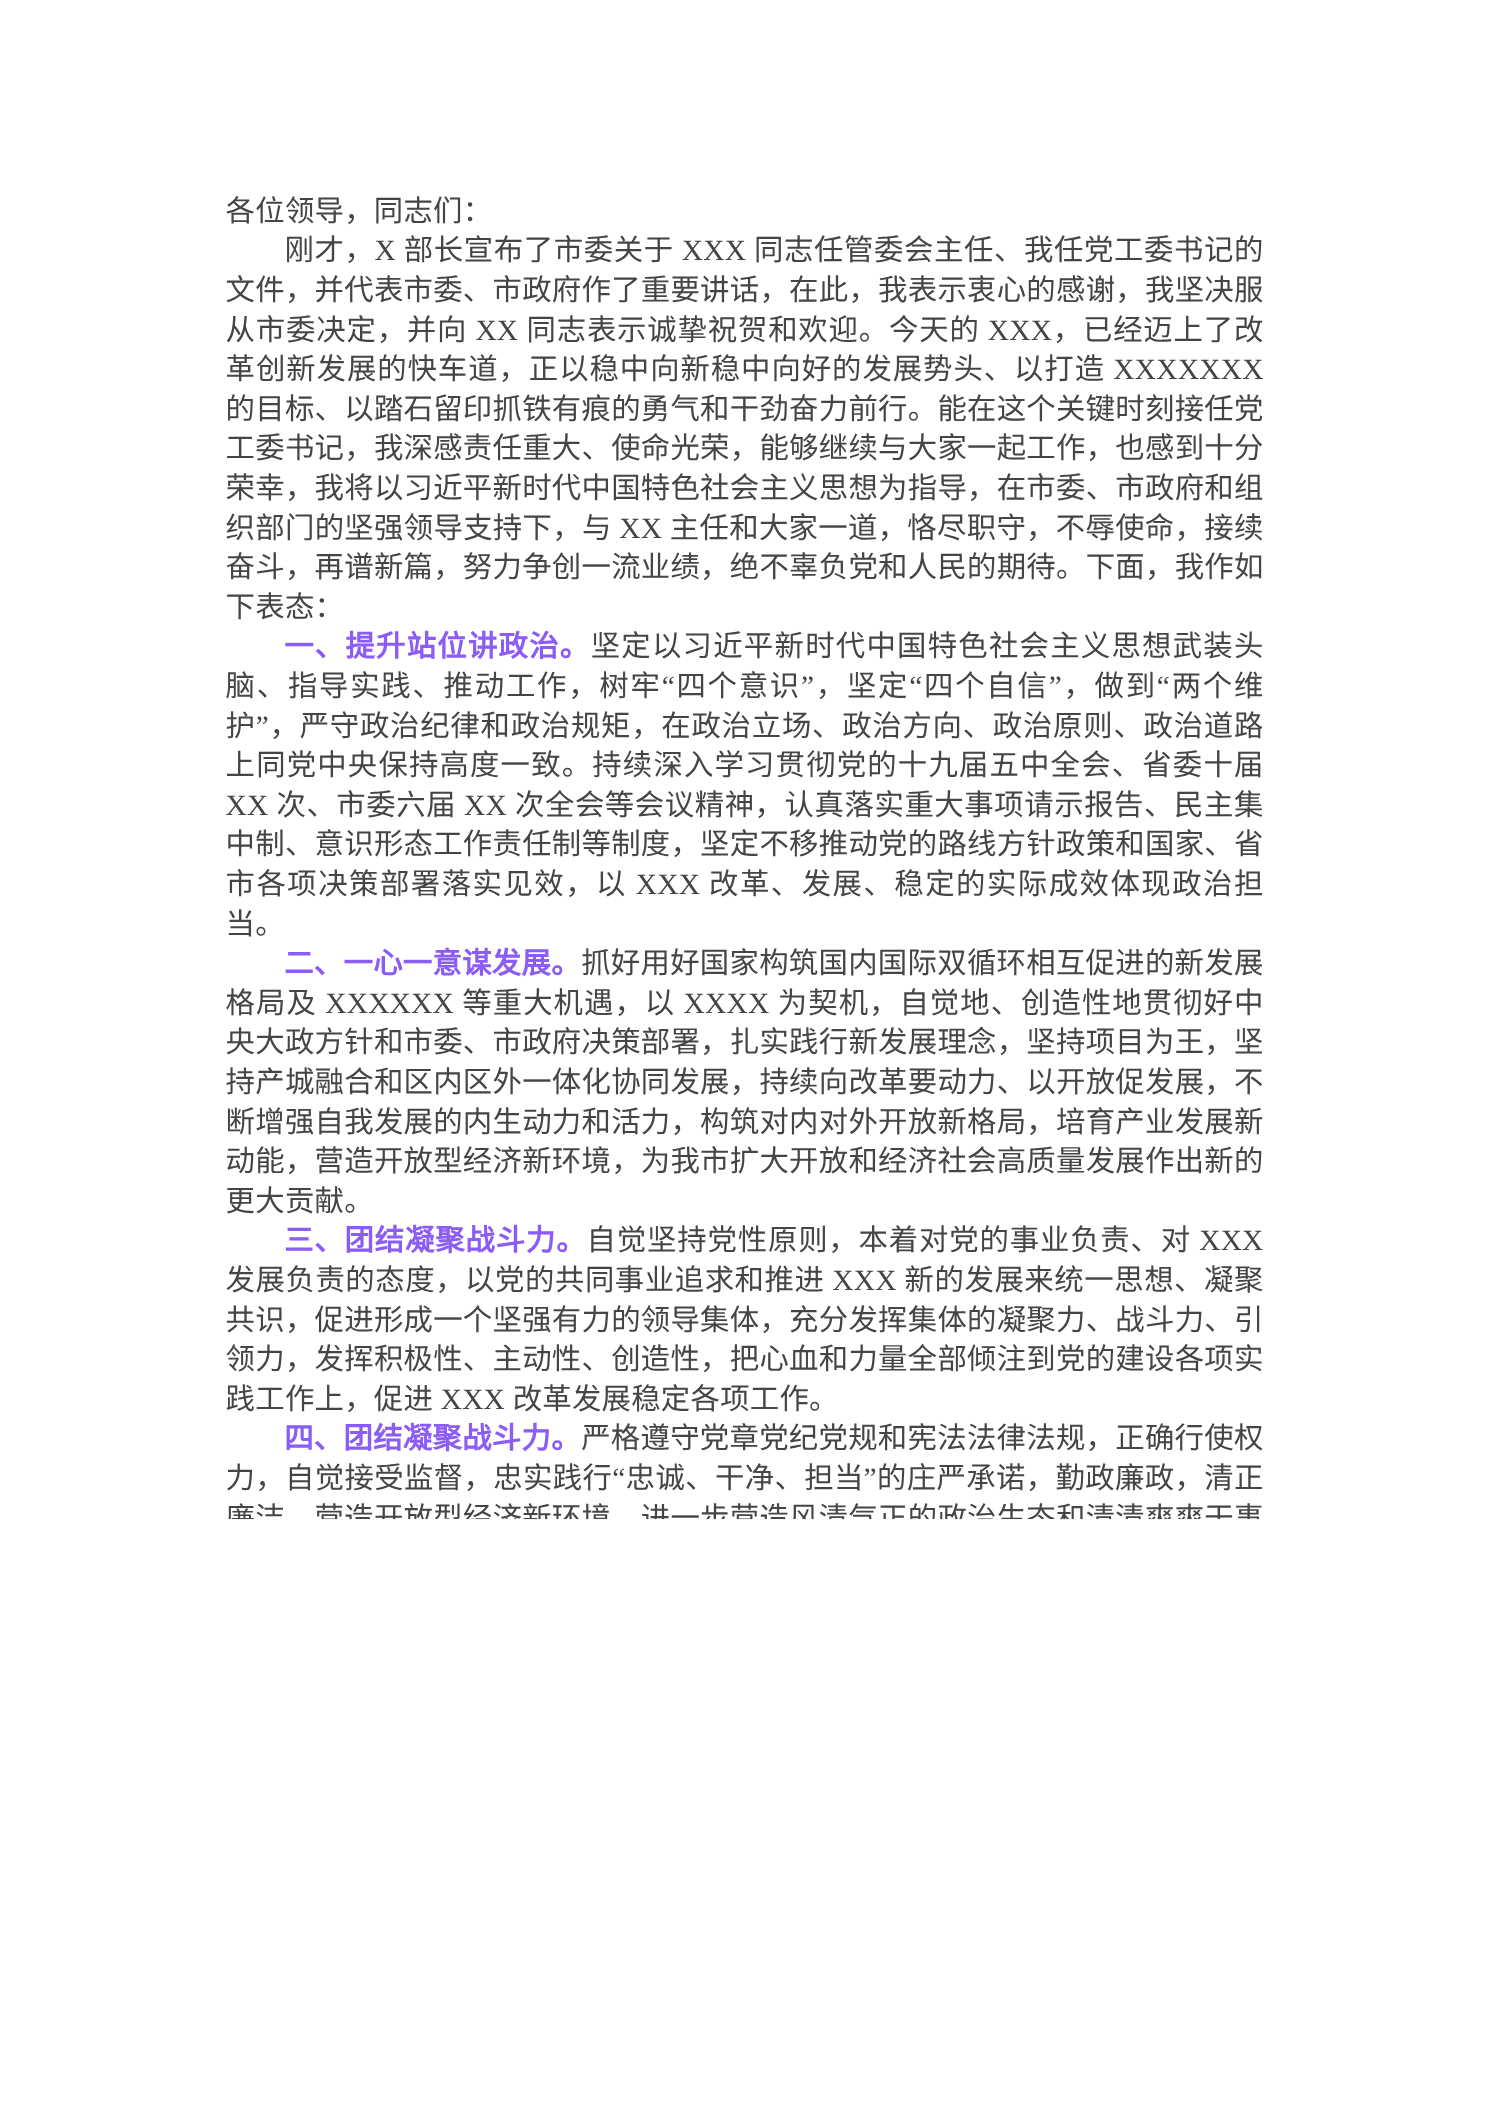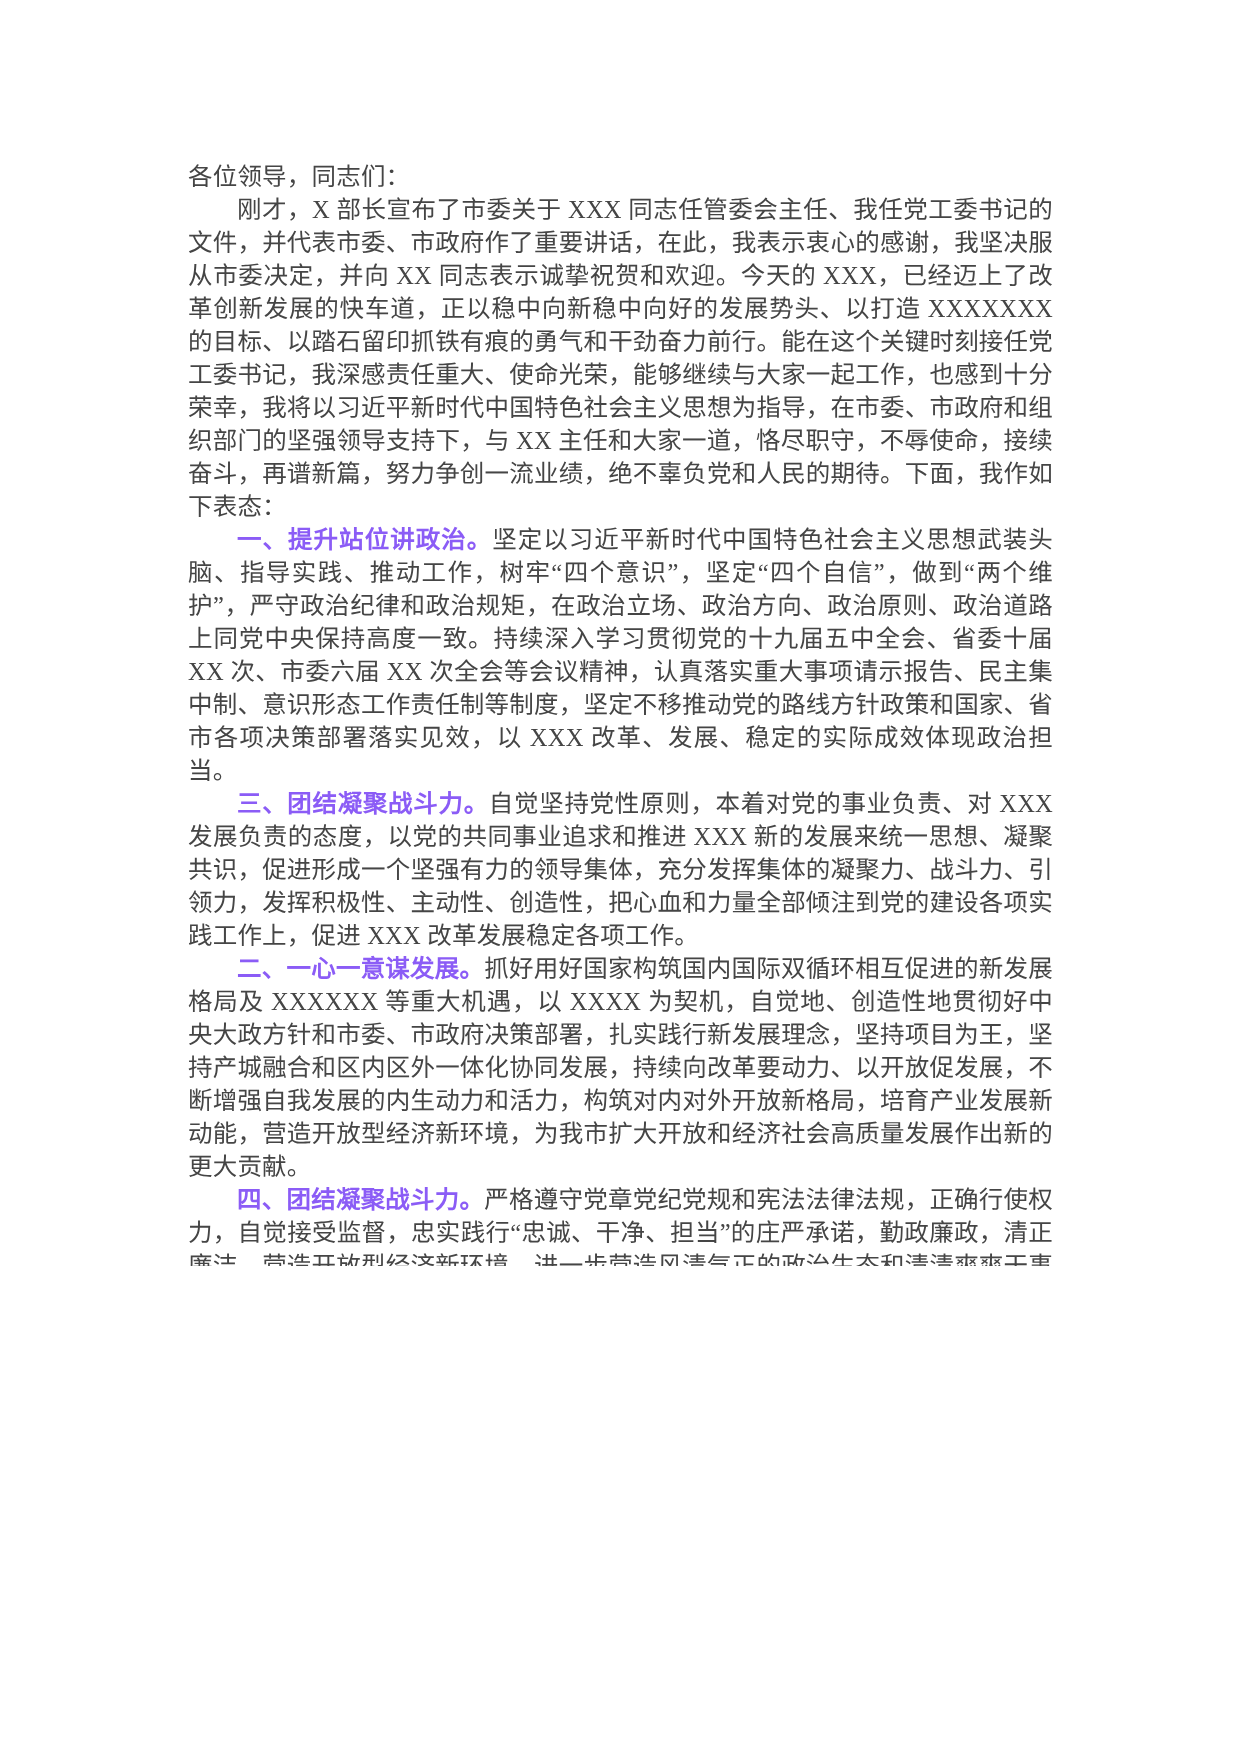--- a/index.html
+++ b/index.html
@@ -51,25 +51,25 @@
 
     <p>
       <span>刚才，X 部长宣布了市委关于 XXX 同志任管委会主任、我任党工委书记的文件，并代表市委、市政府作了重要讲话，在此，我表示衷心的感谢，我坚决服从市委决定，并向 XX 同志表示诚挚祝贺和欢迎。今天的 XXX，已经迈上了改革创新发展的快车道，正以稳中向新稳中向好的发展势头、以打造 XXXXXXX 的目标、以踏石留印抓铁有痕的勇气和干劲奋力前行。能在这个关键时刻接任党工委书记，我深感责任重大、使命光荣，能够继续与大家一起工作，也感到十分荣幸，我将以习近平新时代中国特色社会主义思想为指导，在市委、市政府和组织部门的坚强领导支持下，与 XX 主任和大家一道，恪尽职守，不辱使命，接续奋斗，再谱新篇，努力争创一流业绩，绝不辜负党和人民的期待。下面，我作如下表态：</span>
     </p>
 
     <p>
       <b class="lead">一、提升站位讲政治。</b><span>坚定以习近平新时代中国特色社会主义思想武装头脑、指导实践、推动工作，树牢“四个意识”，坚定“四个自信”，做到“两个维护”，严守政治纪律和政治规矩，在政治立场、政治方向、政治原则、政治道路上同党中央保持高度一致。持续深入学习贯彻党的十九届五中全会、省委十届 XX 次、市委六届 XX 次全会等会议精神，认真落实重大事项请示报告、民主集中制、意识形态工作责任制等制度，坚定不移推动党的路线方针政策和国家、省市各项决策部署落实见效，以 XXX 改革、发展、稳定的实际成效体现政治担当。</span>
     </p>
 
     <p>
-      <b class="lead">三、团结凝聚战斗力。</b><span>自觉坚持党性原则，本着对党的事业负责、对 XXX 发展负责的态度，以党的共同事业追求和推进 XXX 新的发展来统一思想、凝聚共识，促进形成一个坚强有力的领导集体，充分发挥集体的凝聚力、战斗力、引领力，发挥积极性、主动性、创造性，把心血和力量全部倾注到党的建设各项实践工作上，促进 XXX 改革发展稳定各项工作。</span>
+      <b class="lead">二、一心一意谋发展。</b><span>抓好用好国家构筑国内国际双循环相互促进的新发展格局及 XXXXXX 等重大机遇，以 XXXX 为契机，自觉地、创造性地贯彻好中央大政方针和市委、市政府决策部署，扎实践行新发展理念，坚持项目为王，坚持产城融合和区内区外一体化协同发展，持续向改革要动力、以开放促发展，不断增强自我发展的内生动力和活力，构筑对内对外开放新格局，培育产业发展新动能，营造开放型经济新环境，为我市扩大开放和经济社会高质量发展作出新的更大贡献。</span>
     </p>
 
     <p>
-      <b class="lead">二、一心一意谋发展。</b><span>抓好用好国家构筑国内国际双循环相互促进的新发展格局及 XXXXXX 等重大机遇，以 XXXX 为契机，自觉地、创造性地贯彻好中央大政方针和市委、市政府决策部署，扎实践行新发展理念，坚持项目为王，坚持产城融合和区内区外一体化协同发展，持续向改革要动力、以开放促发展，不断增强自我发展的内生动力和活力，构筑对内对外开放新格局，培育产业发展新动能，营造开放型经济新环境，为我市扩大开放和经济社会高质量发展作出新的更大贡献。</span>
+      <b class="lead">三、团结凝聚战斗力。</b><span>自觉坚持党性原则，本着对党的事业负责、对 XXX 发展负责的态度，以党的共同事业追求和推进 XXX 新的发展来统一思想、凝聚共识，促进形成一个坚强有力的领导集体，充分发挥集体的凝聚力、战斗力、引领力，发挥积极性、主动性、创造性，把心血和力量全部倾注到党的建设各项实践工作上，促进 XXX 改革发展稳定各项工作。</span>
     </p>
 
     <p>
       <b class="lead">四、团结凝聚战斗力。</b><span>严格遵守党章党纪党规和宪法法律法规，正确行使权力，自觉接受监督，忠实践行“忠诚、干净、担当”的庄严承诺，勤政廉政，清正廉洁，营造开放型经济新环境，进一步营造风清气正的政治生态和清清爽爽干事创业的浓厚氛围。</span>
     </p>
 
 
     <p>
       <span>省委十届！</span>
     </p>

